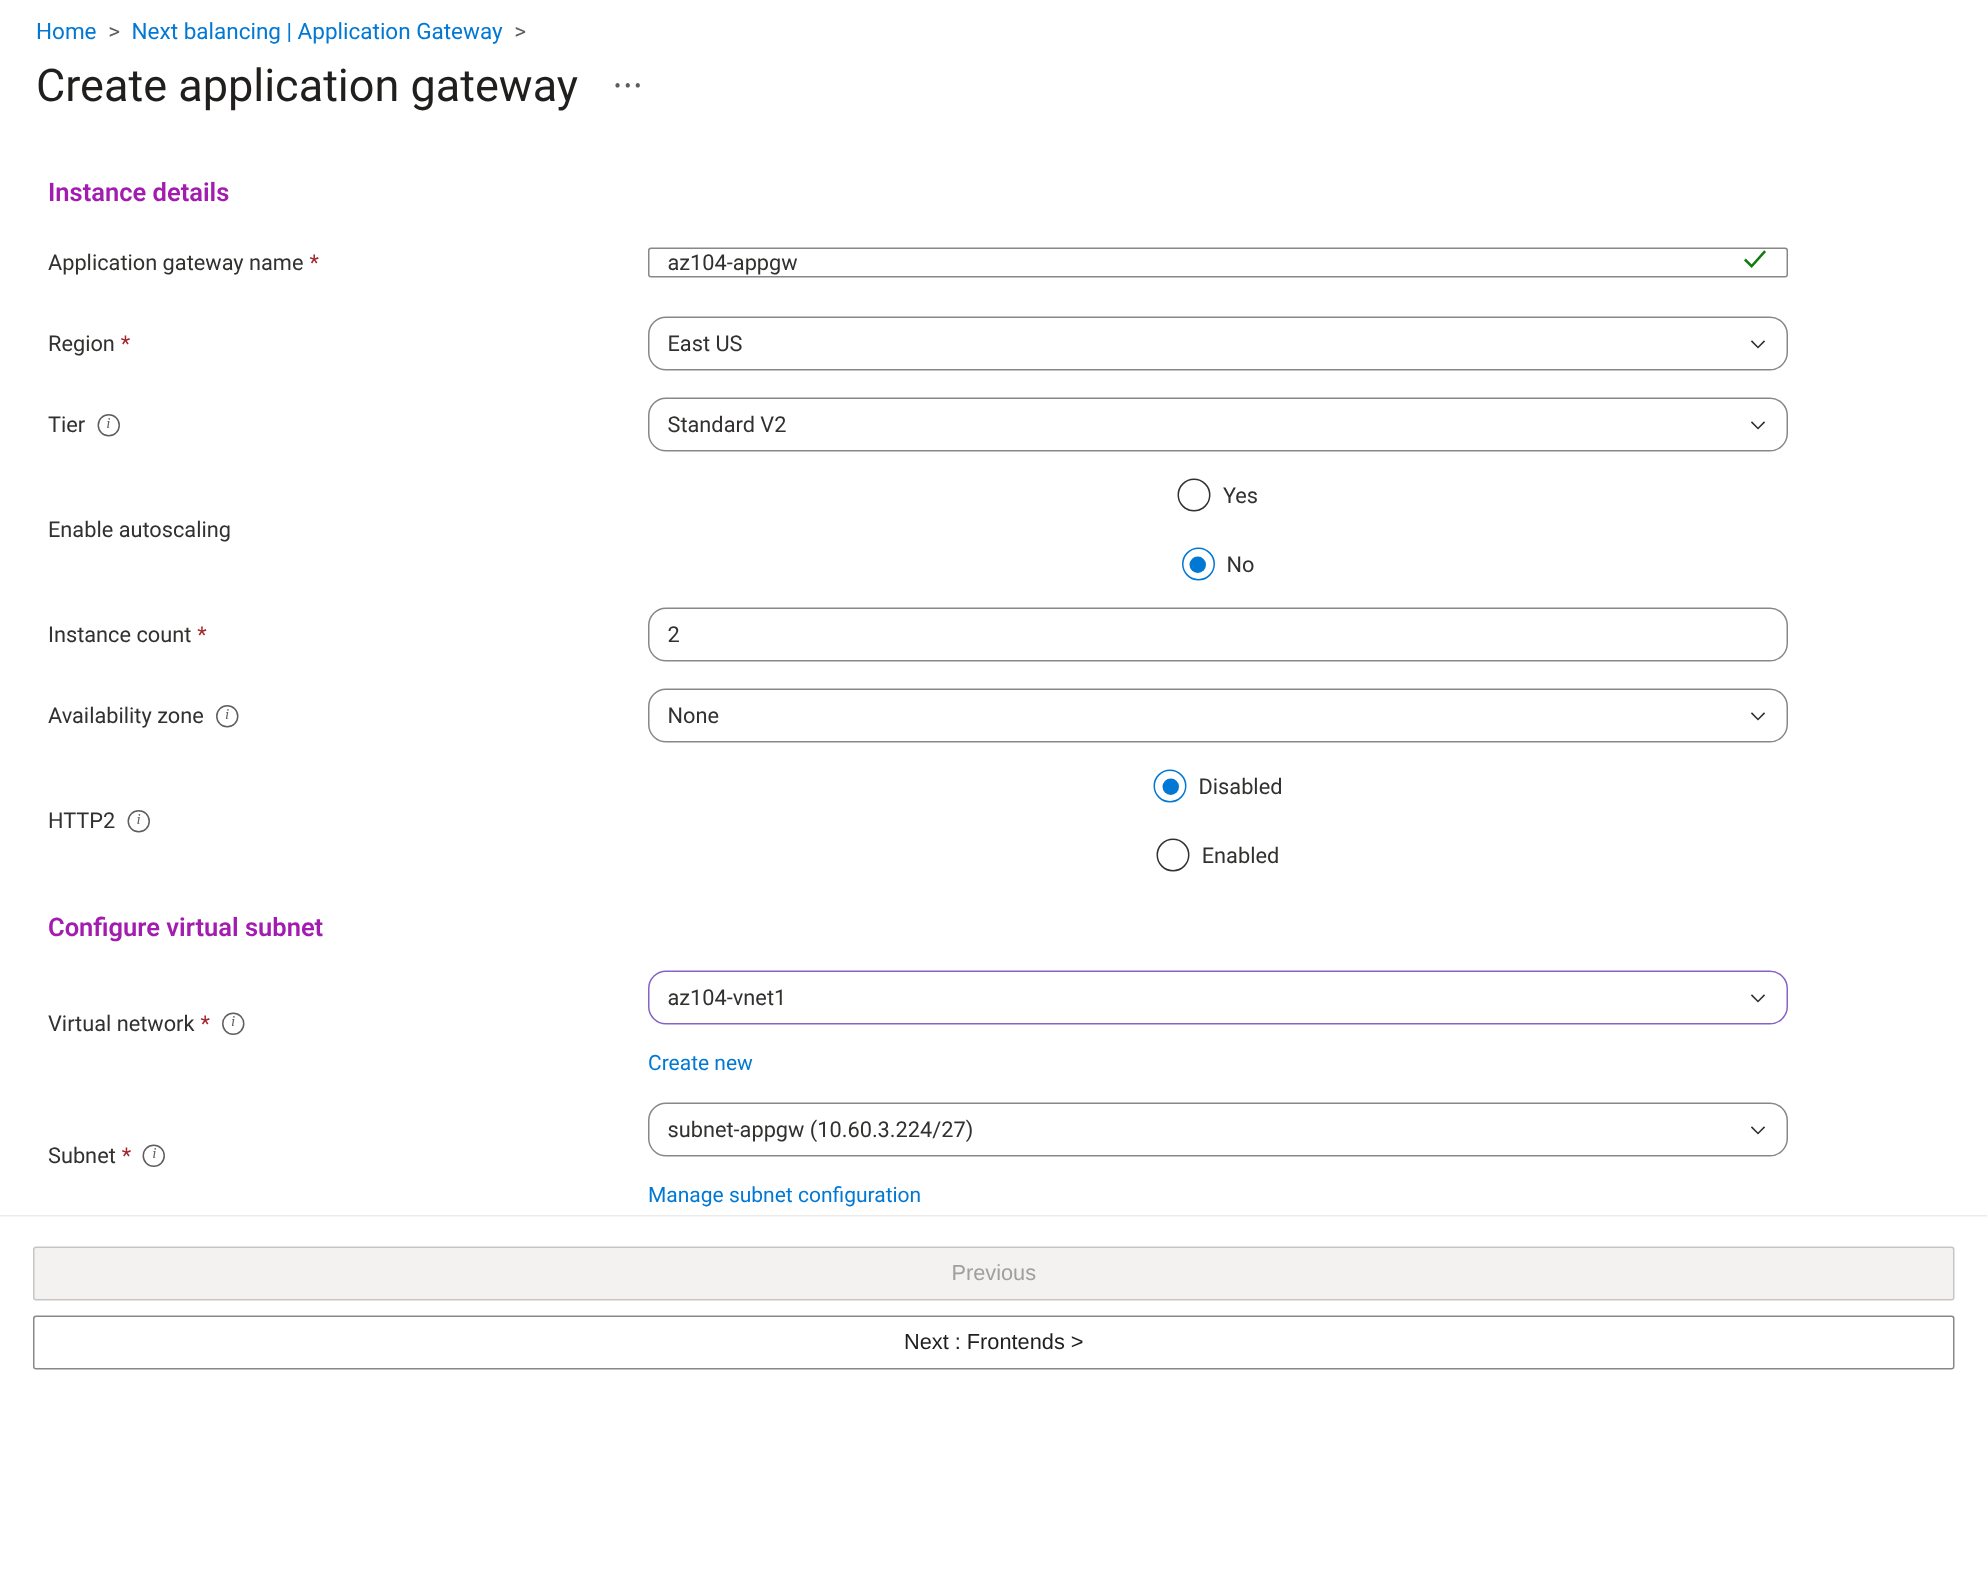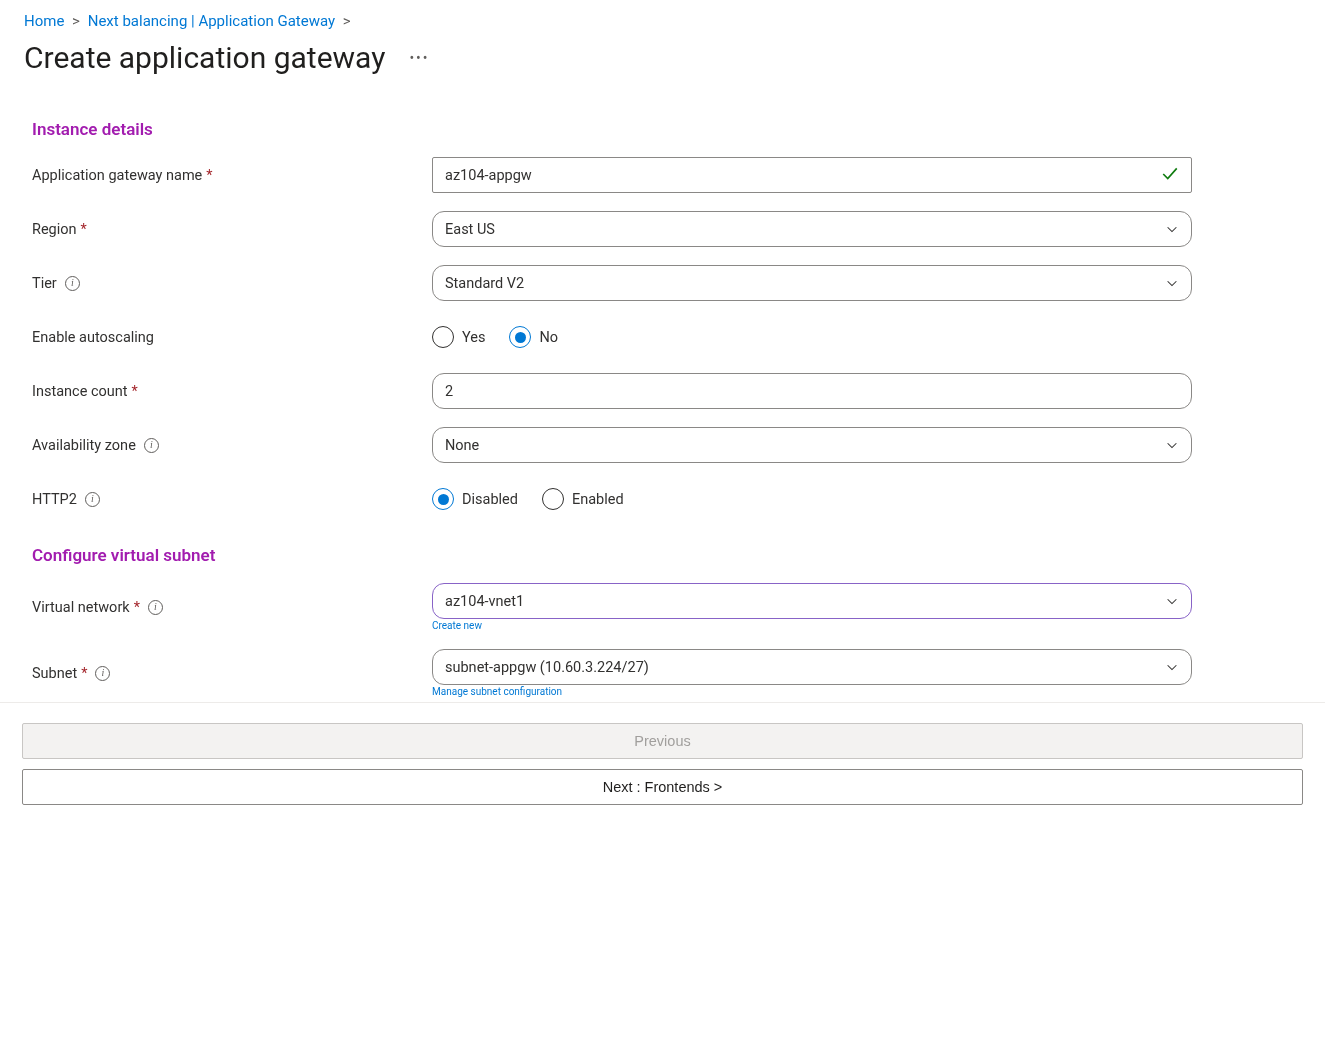--- a/index.html
+++ b/index.html
@@ -136,20 +136,21 @@
       margin-left: 8px;
     }
     .valid-check svg {
       width: 18px;
       height: 18px;
     }
     .radio-group {
       display: flex;
       gap: 24px;
       align-items: center;
+      flex-direction: column;
     }
     .radio {
       display: flex;
       align-items: center;
       gap: 8px;
       cursor: pointer;
     }
     .radio-circle {
       width: 22px;
       height: 22px;
@@ -171,24 +172,24 @@
       display: none;
     }
     .radio.selected .radio-dot {
       display: block;
     }
     .radio-label {
       font-size: 14.5px;
     }
     .helper-link {
       color: #0078d4;
-      font-size: 10px;
+      font-size: 14px;
       text-decoration: none;
       display: inline-block;
-      margin-top: 1px;
+      margin-top: 18px;
       cursor: pointer;
     }
     .form-control-col {
       flex: 1;
       max-width: 760px;
       display: flex;
       flex-direction: column;
     }
     .footer {
       position: absolute;
@@ -220,21 +221,21 @@
     }
     .btn-next {
       background: #ffffff;
       color: #201f1e;
       border: 1px solid #8a8886;
     }
     .input-with-validation {
       display: flex;
       align-items: center;
       width: 100%;
-      height: 36px;
+      height: 20px;
       border: 1px solid #8a8886;
       border-radius: 2px;
       padding: 0 12px;
       background: #ffffff;
     }
     .input-text {
       flex: 1;
       font-size: 14.5px;
     }
   </style>

